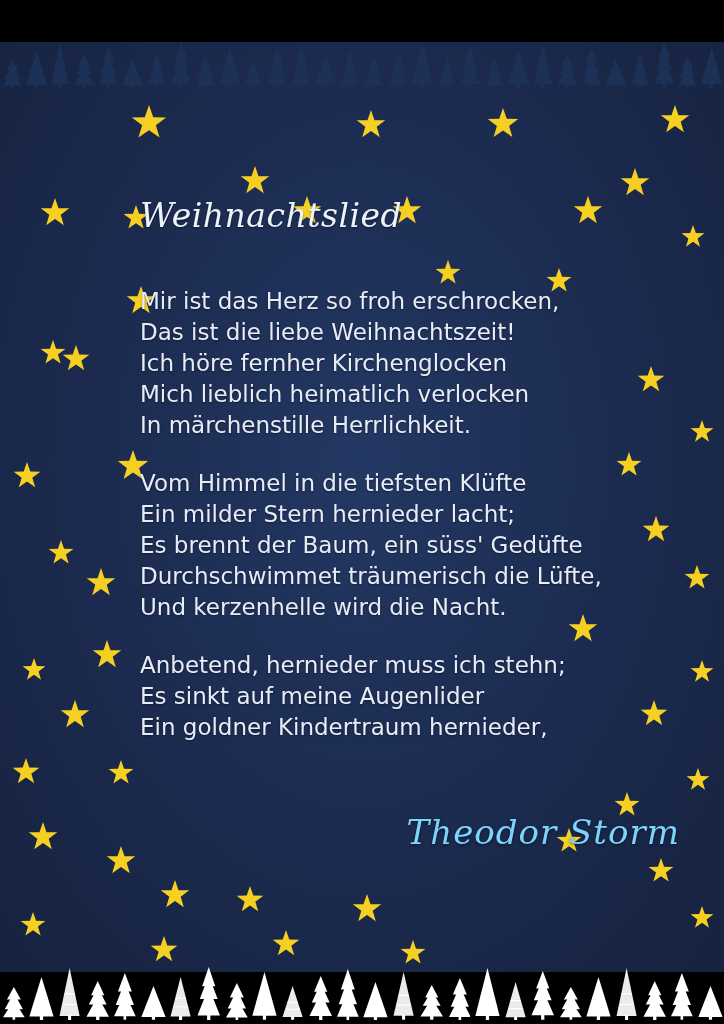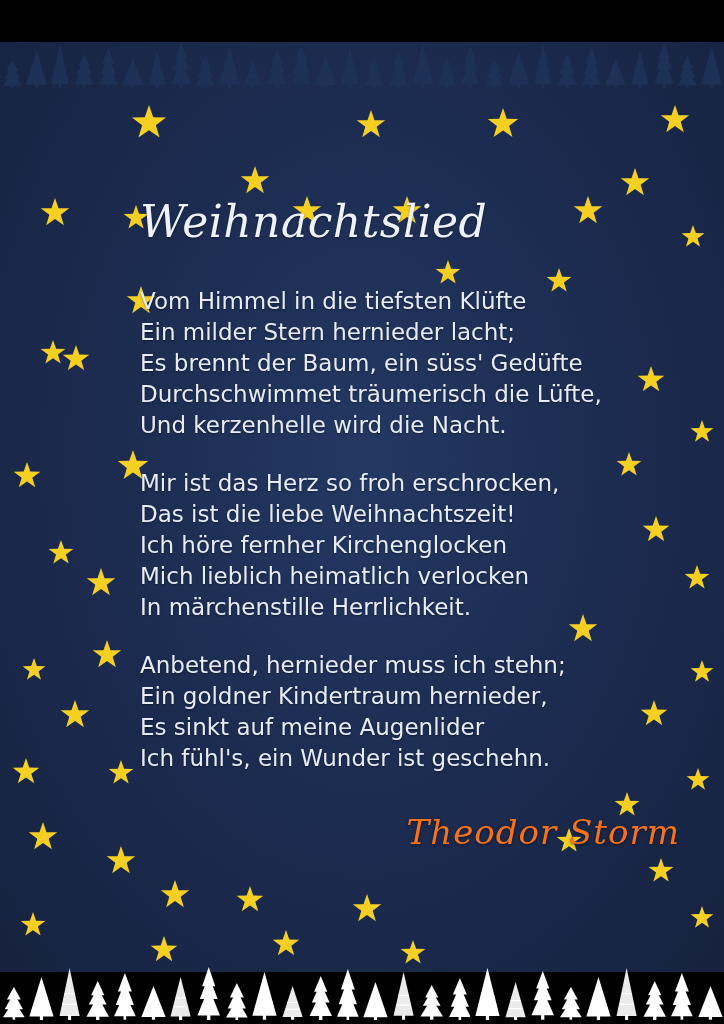--- a/index.html
+++ b/index.html
@@ -73,21 +73,21 @@
     height: 930px;
     z-index: 4;
   }
 
   #title {
     position: absolute;
     left: 140px;
     top: 196px;
     font-family: "DejaVu Serif", serif;
     font-style: italic;
-    font-size: 44px;
+    font-size: 33px;
     color: #eef2fa;
     letter-spacing: 0.5px;
     text-shadow: 0 1px 2px rgba(0,0,0,0.45);
     white-space: nowrap;
   }
 
   #stanzas {
     position: absolute;
     left: 140px;
     top: 286px;
@@ -105,21 +105,21 @@
     text-shadow: 0 1px 2px rgba(0,0,0,0.4);
   }
 
   #author {
     position: absolute;
     right: 44px;
     top: 812px;
     font-family: "DejaVu Serif", serif;
     font-style: italic;
     font-size: 34px;
-    color: #f97316;
+    color: #7dd3fc;
     letter-spacing: 1px;
     text-shadow: 0 1px 3px rgba(0,0,0,0.5);
     white-space: nowrap;
   }
 </style>
 </head>
 <body>
 
 <div id="card">
 
@@ -364,39 +364,38 @@
       <div class="star" style="left: 150px; top: 936px;">
         <svg width="28" height="28" viewBox="0 0 28 28">
           <polygon points="14.00,0.00 17.29,9.47 27.31,9.67 19.33,15.73 22.23,25.33 14.00,19.60 5.77,25.33 8.67,15.73 0.69,9.67 10.71,9.47" fill="#f6cf23"></polygon>
         </svg>
       </div>
     </div>
 
   <div id="poem-wrap">
     <div id="title">Weihnachtslied</div>
     <div id="stanzas">
+        <div class="stanza">
+          <div class="line">Mir ist das Herz so froh erschrocken,</div>
+          <div class="line">Das ist die liebe Weihnachtszeit!</div>
+          <div class="line">Ich höre fernher Kirchenglocken</div>
+          <div class="line">Mich lieblich heimatlich verlocken</div>
+          <div class="line">In märchenstille Herrlichkeit.</div>
+        </div>
         <div class="stanza">
           <div class="line">Vom Himmel in die tiefsten Klüfte</div>
           <div class="line">Ein milder Stern hernieder lacht;</div>
           <div class="line">Es brennt der Baum, ein süss' Gedüfte</div>
           <div class="line">Durchschwimmet träumerisch die Lüfte,</div>
           <div class="line">Und kerzenhelle wird die Nacht.</div>
         </div>
         <div class="stanza">
-          <div class="line">Mir ist das Herz so froh erschrocken,</div>
-          <div class="line">Das ist die liebe Weihnachtszeit!</div>
-          <div class="line">Ich höre fernher Kirchenglocken</div>
-          <div class="line">Mich lieblich heimatlich verlocken</div>
-          <div class="line">In märchenstille Herrlichkeit.</div>
-        </div>
-        <div class="stanza">
           <div class="line">Anbetend, hernieder muss ich stehn;</div>
+          <div class="line">Es sinkt auf meine Augenlider</div>
           <div class="line">Ein goldner Kindertraum hernieder,</div>
-          <div class="line">Es sinkt auf meine Augenlider</div>
-          <div class="line">Ich fühl's, ein Wunder ist geschehn.</div>
         </div>
       </div>
     <div id="author">Theodor Storm</div>
   </div>
 
   <div id="top-border">
       <div style="position: absolute; left: 2.65467px; bottom: 0px;"><svg width="18.824" height="29.759999999999998" viewBox="0 0 18.824 29.759999999999998">
           <polygon points="9.412,2 15.43568,12.499199999999998 3.38832,12.499199999999998" fill="#1d3157"></polygon>
           <polygon points="9.412,6.547199999999999 17.318080000000002,20.831999999999997 1.5059200000000001,20.831999999999997" fill="#1d3157"></polygon>
           <polygon points="9.412,13.392 18.824,27.6768 0,27.6768" fill="#1d3157"></polygon>

